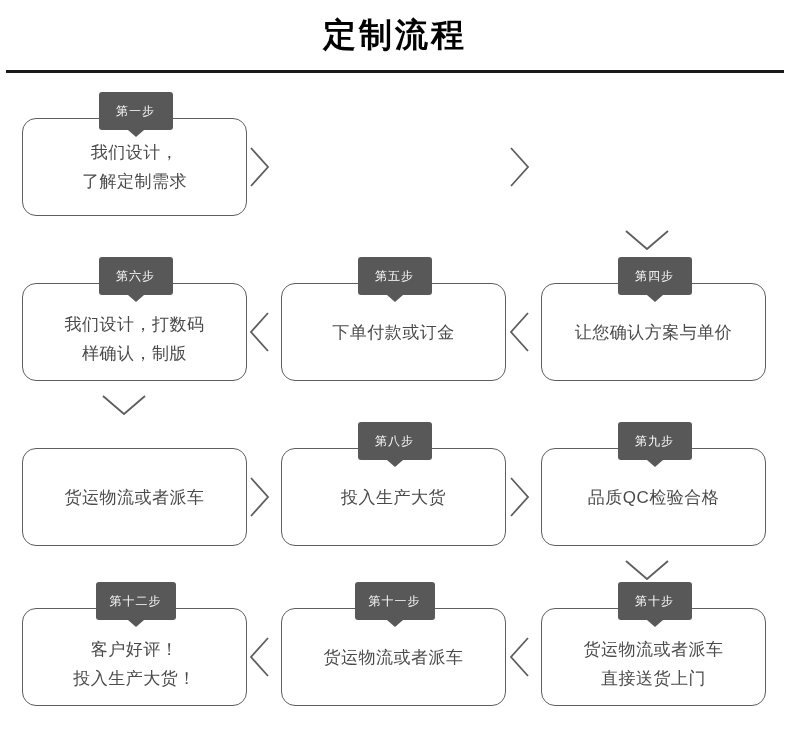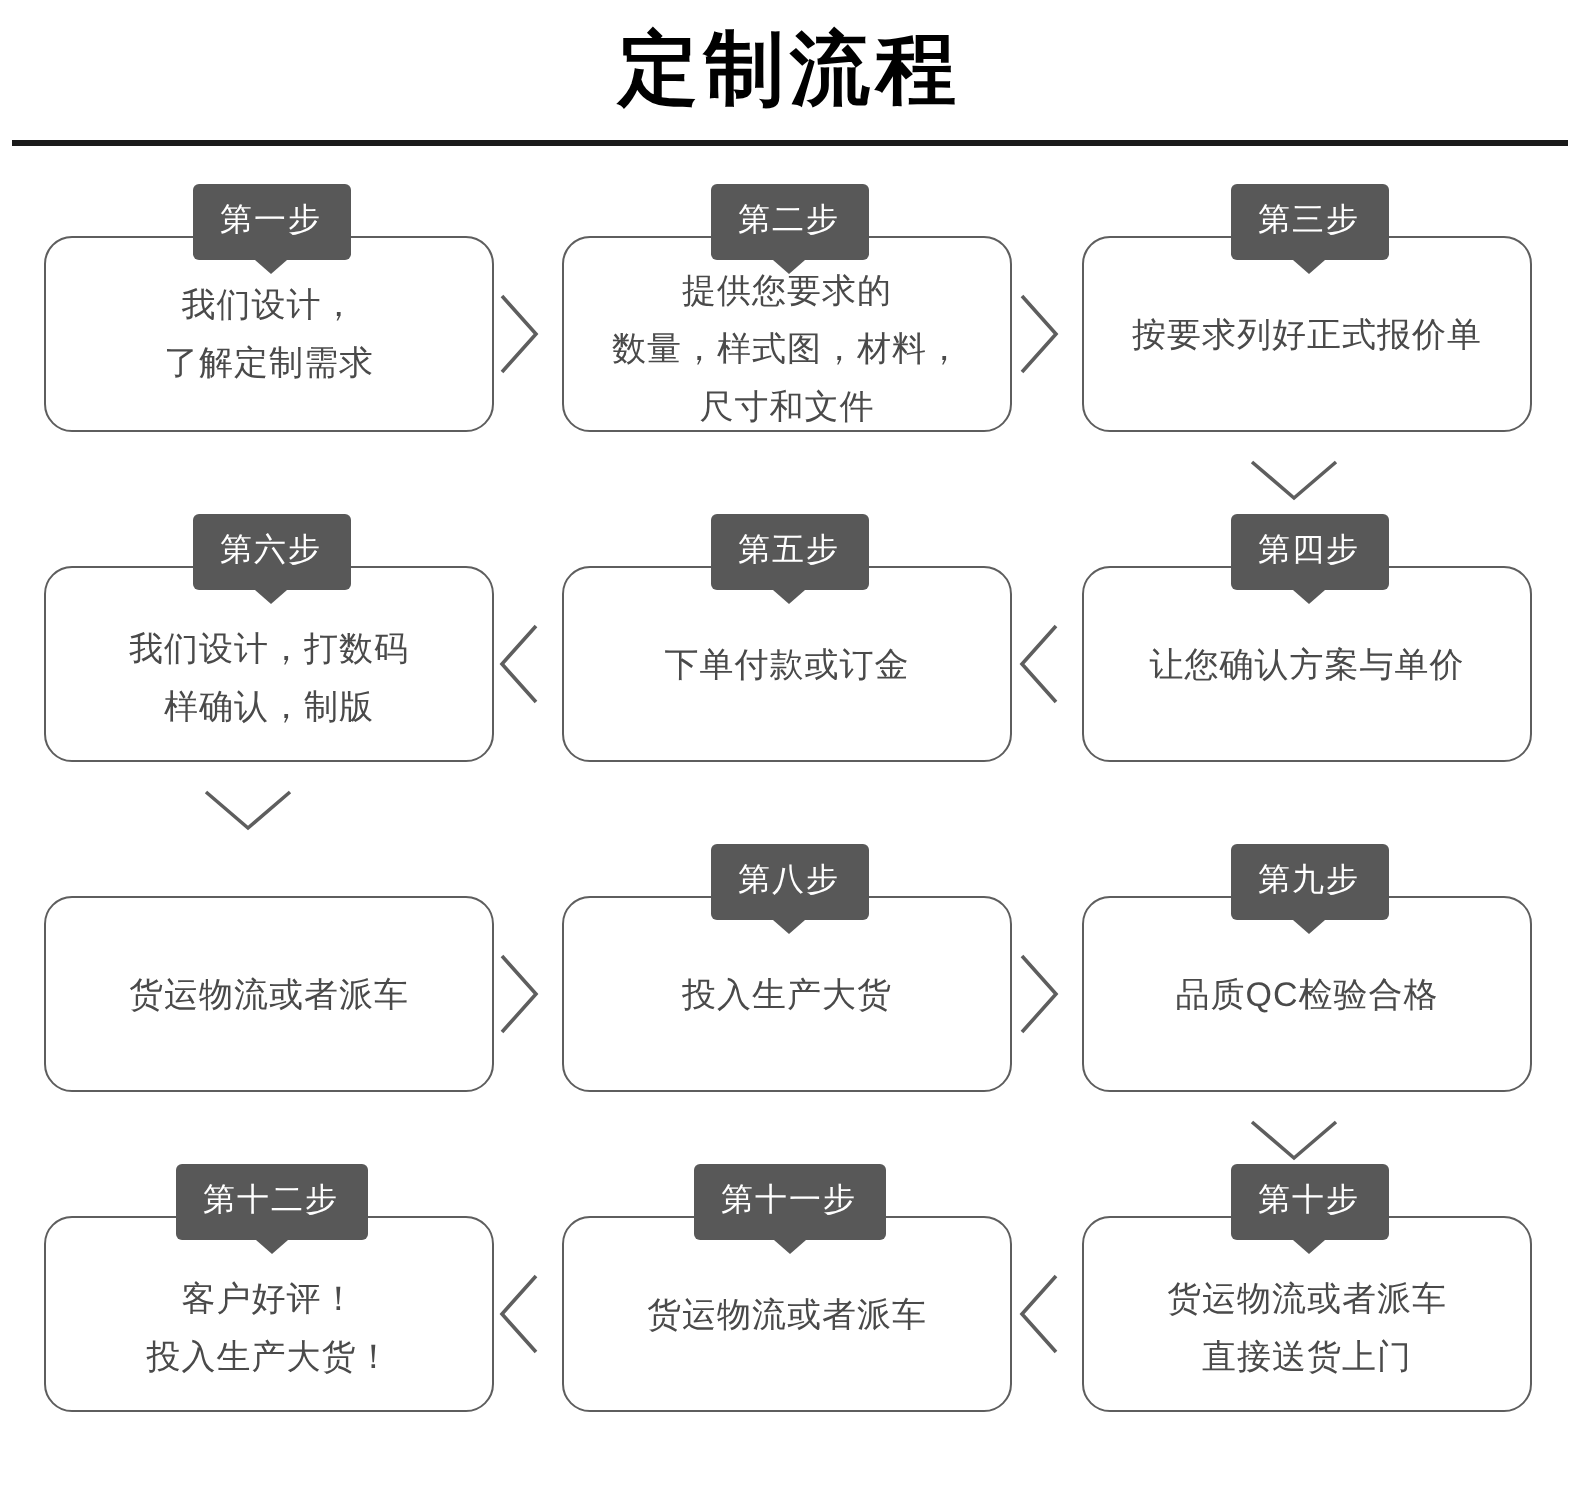--- a/index.html
+++ b/index.html
@@ -21,21 +21,21 @@
     width: 790px;
     height: 82px;
     position: relative;
   }
   .page-title {
     position: absolute;
     top: 8px;
     left: 0;
     width: 790px;
     text-align: center;
-    font-size: 40px;
+    font-size: 33px;
     font-weight: bold;
     color: #000000;
     letter-spacing: 3px;
     line-height: 54px;
   }
   .title-rule {
     position: absolute;
     left: 6px;
     top: 70px;
     width: 778px;
@@ -88,21 +88,21 @@
     left: 50%;
     top: 0px;
     transform: translateX(-50%);
     min-width: 74px;
     height: 38px;
     line-height: 38px;
     padding: 0 14px;
     box-sizing: border-box;
     background: #585858;
     color: #ffffff;
-    font-size: 16px;
+    font-size: 12px;
     text-align: center;
     white-space: nowrap;
     border-radius: 3px;
     z-index: 3;
     letter-spacing: 1px;
   }
   .step-tab::after {
     content: "";
     position: absolute;
     left: 50%;
@@ -177,43 +177,27 @@
         <div class="step-line">了解定制需求</div>
       </div>
     </div>
 
     <div class="chev chev-h-0">
       <svg width="26" height="46" viewBox="0 0 26 46">
           <polyline points="4,4 21,23 4,42" fill="none" stroke="#5e5e5e" stroke-width="1.8"></polyline>
         </svg>
     </div>
 
-    <div class="step col-1">
-      <div class="step-box"></div>
-      <div class="step-tab">第二步</div>
-      <div class="step-text offset-down">
-        <div class="step-line">提供您要求的</div>
-        <div class="step-line">数量，样式图，材料，</div>
-        <div class="step-line">尺寸和文件</div>
-      </div>
-    </div>
 
     <div class="chev chev-h-1">
       <svg width="26" height="46" viewBox="0 0 26 46">
           <polyline points="4,4 21,23 4,42" fill="none" stroke="#5e5e5e" stroke-width="1.8"></polyline>
         </svg>
     </div>
 
-    <div class="step col-2">
-      <div class="step-box"></div>
-      <div class="step-tab">第三步</div>
-      <div class="step-text">
-        <div class="step-line">按要求列好正式报价单</div>
-      </div>
-    </div>
 
     <div class="chev-down chev-down-right">
       <svg width="48" height="26" viewBox="0 0 48 26">
           <polyline points="3,4 24,22 45,4" fill="none" stroke="#5e5e5e" stroke-width="1.8"></polyline>
         </svg>
     </div>
   </div>
 
   <div class="row row-1">
 

